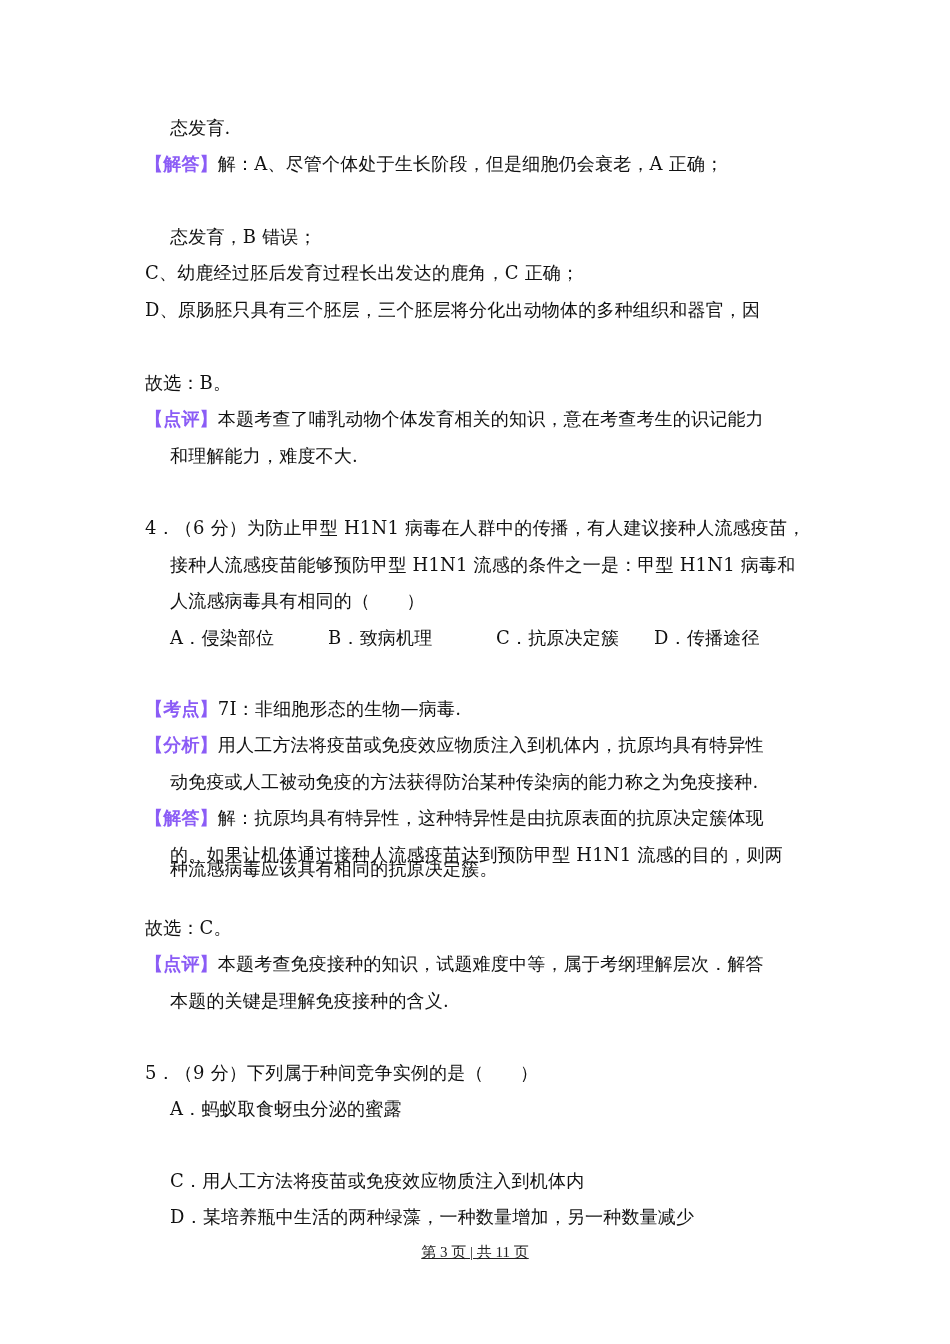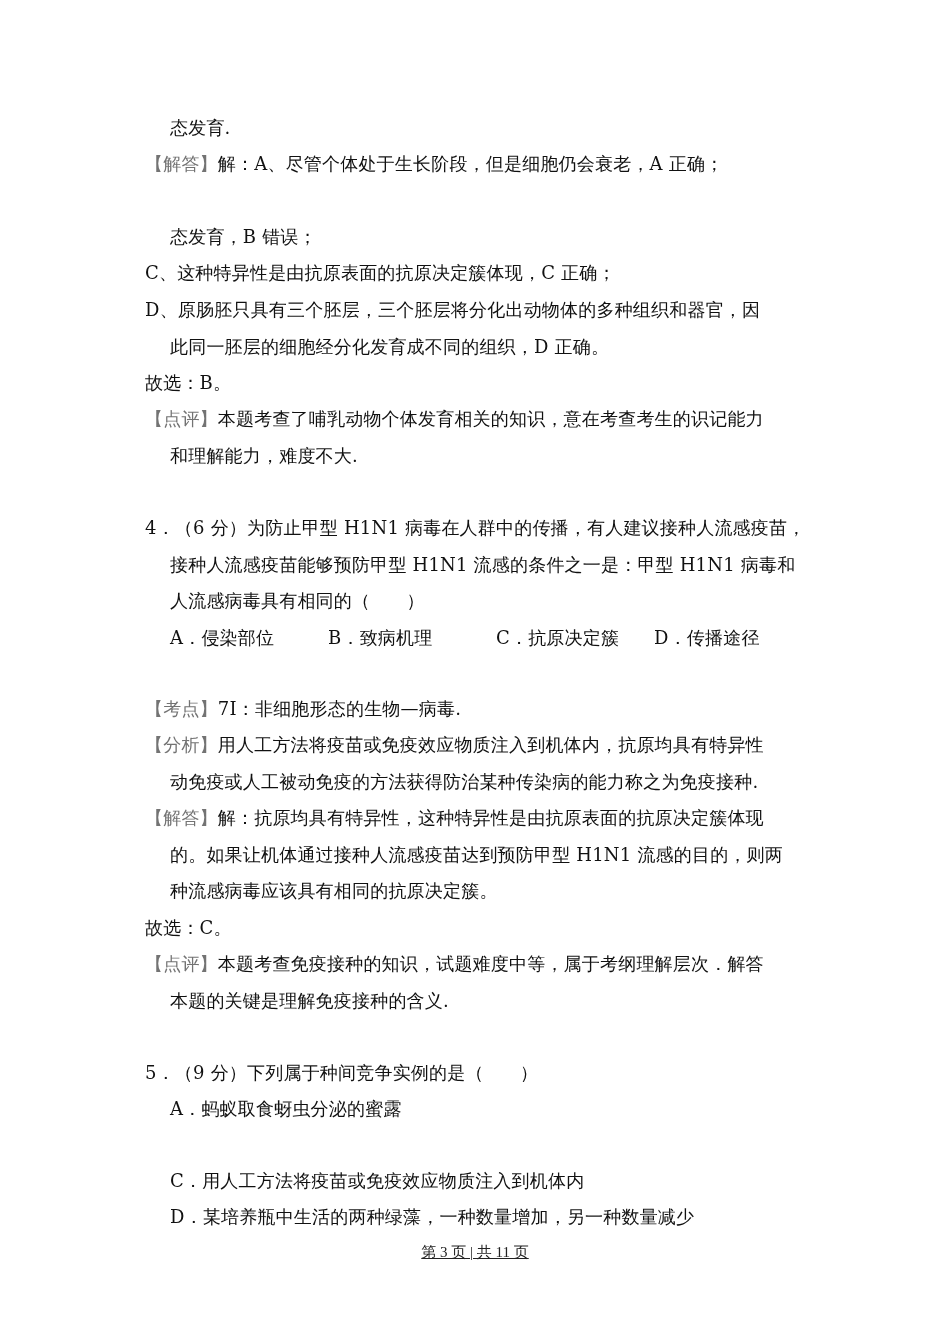--- a/index.html
+++ b/index.html
@@ -1,39 +1,38 @@
 <!DOCTYPE html>
 <html><head>
 <meta charset="utf-8">
 <style>
   html, body { margin: 0; padding: 0; background: #ffffff; }
   body { width: 950px; height: 1344px; position: relative; overflow: hidden;
          font-family: "DejaVu Serif", "Liberation Serif", serif; color: #111; }
   .page { position: absolute; left: 0; top: 0; width: 950px; height: 1344px; }
   .line { position: absolute; left: 145px; font-size: 18px; line-height: 24px; white-space: nowrap; letter-spacing: 0.2px; }
   .indent { left: 170px; }
-  .tag { color: #737373; }
+  .tag { color: #8b5cf6; font-weight: bold; }
   .opts span { display: inline-block; }
   .footer { position: absolute; top: 1243px; left: 0; width: 950px; text-align: center;
             font-size: 15px; color: #222; font-family: "Liberation Serif", serif; text-decoration: underline; }
 </style>
 </head>
 <body>
 
 <div class="page">
 
   <div class="line indent" style="top:116px">态发育.</div>
 
   <div class="line" style="top:152px">
     <span class="tag">【解答】</span><span>解：A、尽管个体处于生长阶段，但是细胞仍会衰老，A 正确；</span>
   </div>
   <div class="line indent" style="top:225px">态发育，B 错误；</div>
-  <div class="line" style="top:261px">C、这种特异性是由抗原表面的抗原决定簇体现，C 正确；</div>
+  <div class="line" style="top:261px">C、幼鹿经过胚后发育过程长出发达的鹿角，C 正确；</div>
   <div class="line" style="top:298px">D、原肠胚只具有三个胚层，三个胚层将分化出动物体的多种组织和器官，因</div>
-  <div class="line indent" style="top:335px">此同一胚层的细胞经分化发育成不同的组织，D 正确。</div>
   <div class="line" style="top:371px">故选：B。</div>
   <div class="line" style="top:407px">
     <span class="tag">【点评】</span><span>本题考查了哺乳动物个体发育相关的知识，意在考查考生的识记能力</span>
   </div>
   <div class="line indent" style="top:444px">和理解能力，难度不大.</div>
 
   <div class="line" style="top:516px">4．（6 分）为防止甲型 H1N1 病毒在人群中的传播，有人建议接种人流感疫苗，</div>
   <div class="line indent" style="top:553px">接种人流感疫苗能够预防甲型 H1N1 流感的条件之一是：甲型 H1N1 病毒和</div>
   <div class="line indent" style="top:589px">人流感病毒具有相同的（　　）</div>
   <div class="line indent opts" style="top:626px">
@@ -44,21 +43,21 @@
     <span class="tag">【考点】</span><span>7I：非细胞形态的生物—病毒.</span>
   </div>
   <div class="line" style="top:733px">
     <span class="tag">【分析】</span><span>用人工方法将疫苗或免疫效应物质注入到机体内，抗原均具有特异性</span>
   </div>
   <div class="line indent" style="top:770px">动免疫或人工被动免疫的方法获得防治某种传染病的能力称之为免疫接种.</div>
   <div class="line" style="top:806px">
     <span class="tag">【解答】</span><span>解：抗原均具有特异性，这种特异性是由抗原表面的抗原决定簇体现</span>
   </div>
   <div class="line indent" style="top:843px">的。如果让机体通过接种人流感疫苗达到预防甲型 H1N1 流感的目的，则两</div>
-  <div class="line indent" style="top:879px">种流感病毒应该具有相同的抗原决定簇。</div>
+  <div class="line indent" style="top:857px">种流感病毒应该具有相同的抗原决定簇。</div>
   <div class="line" style="top:916px">故选：C。</div>
   <div class="line" style="top:952px">
     <span class="tag">【点评】</span><span>本题考查免疫接种的知识，试题难度中等，属于考纲理解层次．解答</span>
   </div>
   <div class="line indent" style="top:989px">本题的关键是理解免疫接种的含义.</div>
 
   <div class="line" style="top:1061px">5．（9 分）下列属于种间竞争实例的是（　　）</div>
   <div class="line indent" style="top:1097px">A．蚂蚁取食蚜虫分泌的蜜露</div>
   <div class="line indent" style="top:1169px">C．用人工方法将疫苗或免疫效应物质注入到机体内</div>
   <div class="line indent" style="top:1205px">D．某培养瓶中生活的两种绿藻，一种数量增加，另一种数量减少</div>

